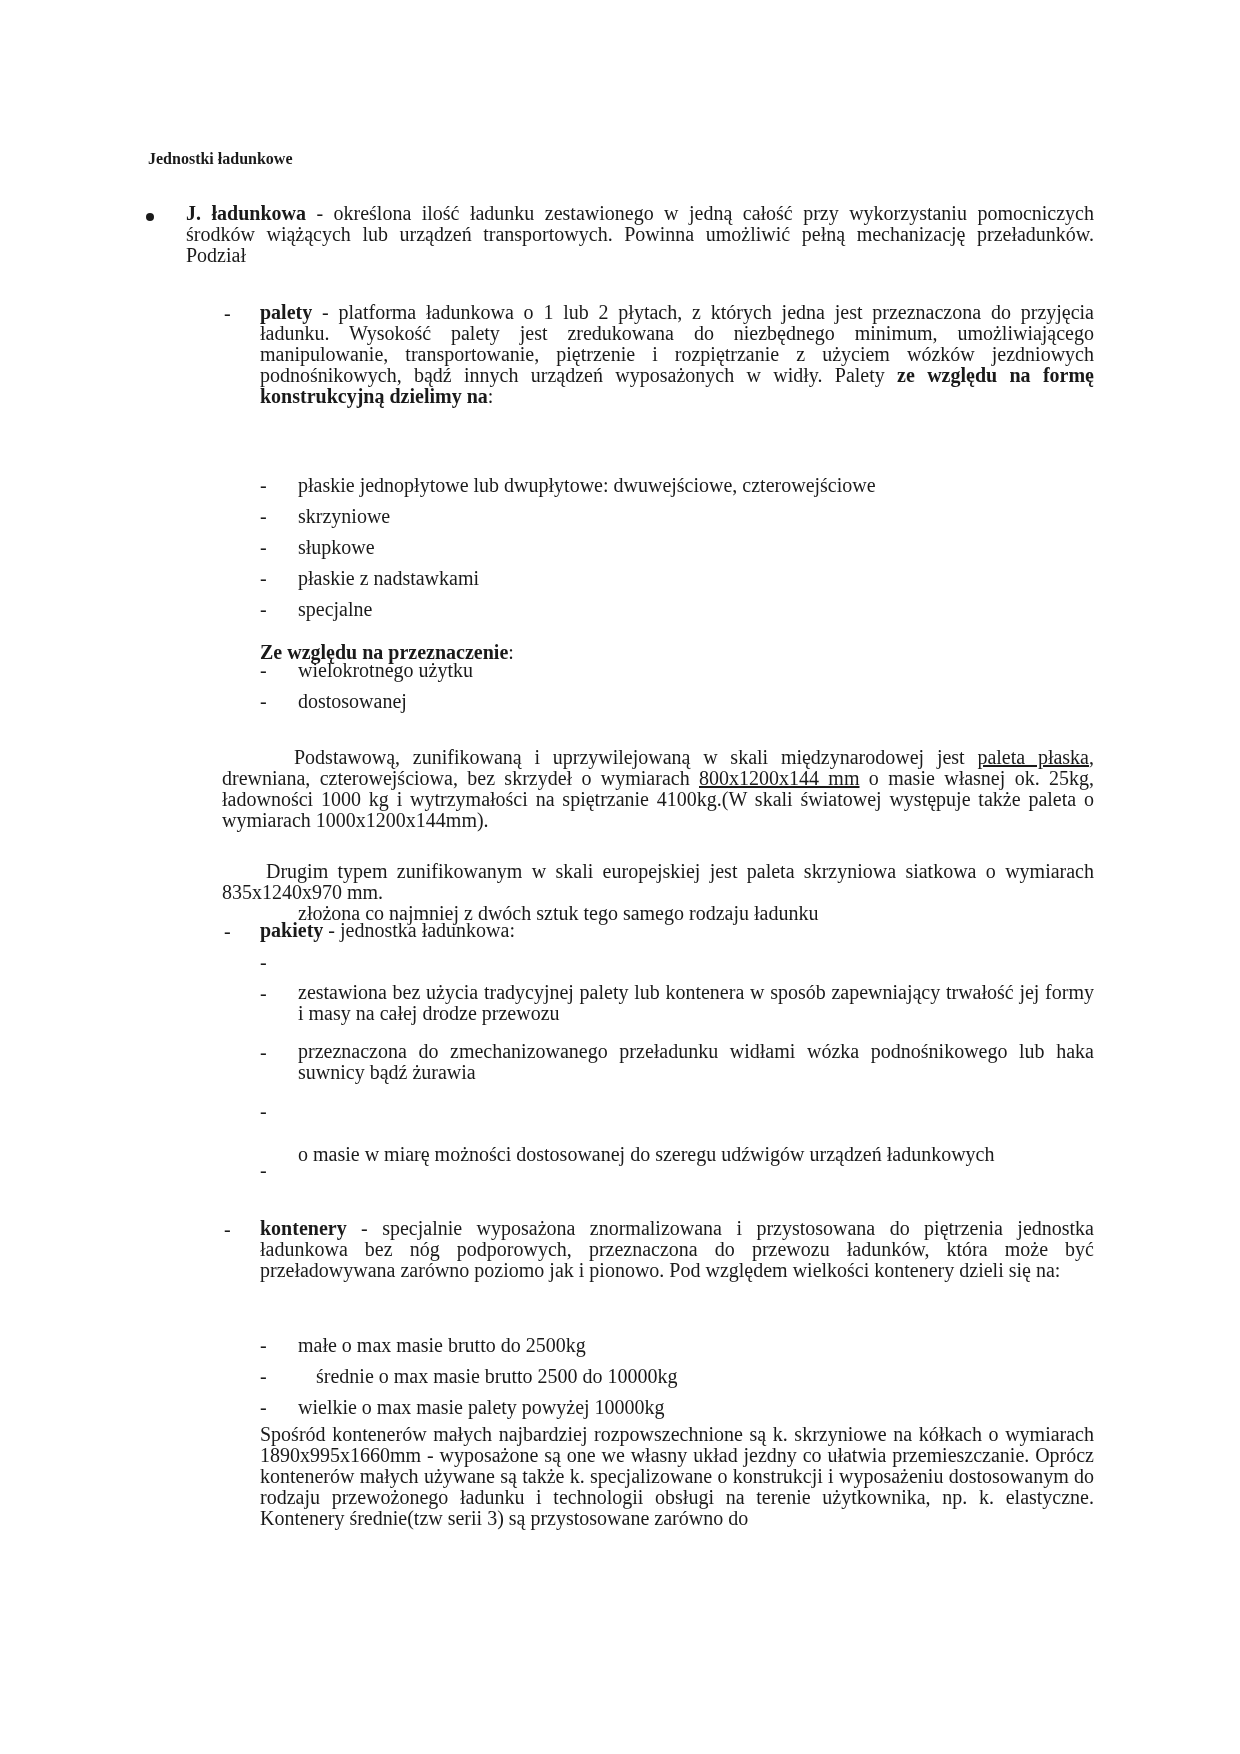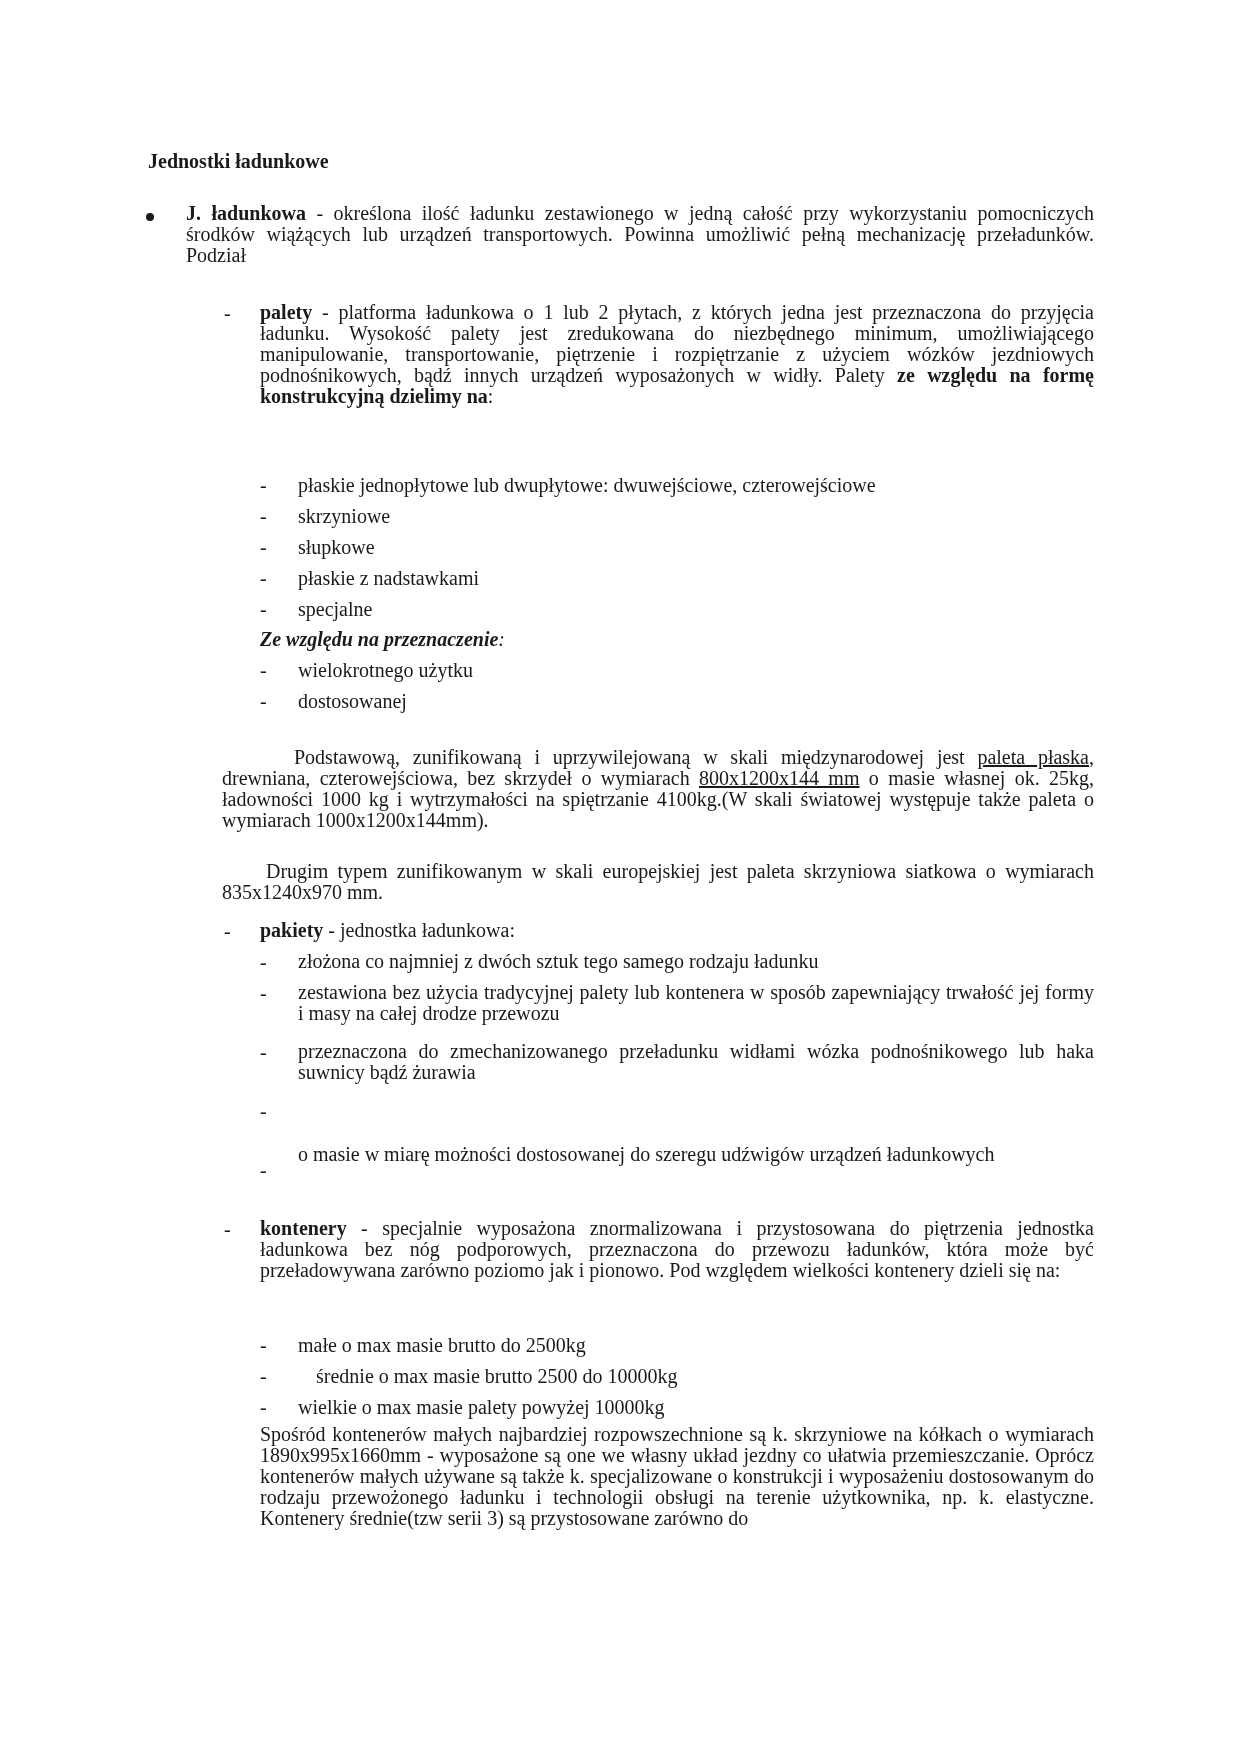--- a/index.html
+++ b/index.html
@@ -1,19 +1,19 @@
 <!DOCTYPE html>
 <html><head>
 <meta charset="utf-8">
 <style>
   html, body { margin:0; padding:0; background:#ffffff; }
   body { width:1240px; height:1754px; position:relative; overflow:hidden;
          font-family:"Liberation Serif", "DejaVu Serif", serif; color:#1a1a1a; font-size:20px; }
   .page { position:absolute; left:0; top:0; width:1240px; height:1754px; }
-  .title { position:absolute; left:148px; top:150px; font-weight:bold; font-size:20px; }
+  .title { position:absolute; left:148px; top:150px; font-weight:bold; font-size:16px; }
   .just { text-align:justify; text-align-last:left; }
   .ln { line-height:21px; }
   .bullet-dot { position:absolute; left:146px; top:213px; width:8px; height:8px; border-radius:50%; background:#1a1a1a; }
   .intro { position:absolute; left:186px; top:203px; width:908px; }
   .dash { position:absolute; width:20px; }
   .sec { position:absolute; }
   u { text-decoration:underline; }
   b { font-weight:bold; }
   .blk { position:absolute; }
 </style>
@@ -46,42 +46,42 @@
     <div style="position:absolute;left:0;top:93px;width:860px;">
         <span style="position:absolute;left:0">-</span>
         <span style="position:absolute;left:38px;white-space:nowrap">płaskie z nadstawkami</span>
       </div>
     <div style="position:absolute;left:0;top:124px;width:860px;">
         <span style="position:absolute;left:0">-</span>
         <span style="position:absolute;left:38px;white-space:nowrap">specjalne</span>
       </div>
   </div>
 
-  <div class="blk" style="left:260px;top:628px;white-space:nowrap;font-style:italic;"><b>Ze względu na przeznaczenie</b><span>:</span></div>
+  <div class="blk" style="left:260px;top:641px;white-space:nowrap;"><b>Ze względu na przeznaczenie</b><span>:</span></div>
 
   <div class="blk" style="left:260px;top:659px;">
     <div style="position:absolute;left:0;top:0;width:400px;">
         <span style="position:absolute;left:0">-</span>
         <span style="position:absolute;left:38px;white-space:nowrap">wielokrotnego użytku</span>
       </div>
     <div style="position:absolute;left:0;top:31px;width:400px;">
         <span style="position:absolute;left:0">-</span>
         <span style="position:absolute;left:38px;white-space:nowrap">dostosowanej</span>
       </div>
   </div>
 
   <div class="sec just ln" style="left:222px;top:747px;width:872px;text-indent:72px;"><span>Podstawową, zunifikowaną i uprzywilejowaną w skali międzynarodowej jest </span><u>paleta płaska</u><span>, drewniana, czterowejściowa, bez skrzydeł o wymiarach </span><u>800x1200x144 mm</u><span> o masie własnej ok. 25kg, ładowności 1000 kg i wytrzymałości na spiętrzanie 4100kg.(W skali światowej występuje także paleta o wymiarach 1000x1200x144mm).</span></div>
 
   <div class="sec just ln" style="left:222px;top:861px;width:872px;text-indent:44px;">Drugim typem zunifikowanym w skali europejskiej jest paleta skrzyniowa siatkowa o wymiarach 835x1240x970 mm.</div>
 
   <div class="dash" style="left:224px;top:920px;">-</div>
   <div class="sec ln" style="left:260px;top:920px;width:834px;"><b>pakiety</b><span> - jednostka ładunkowa:</span></div>
 
   <div class="dash" style="left:260px;top:951px;">-</div>
-  <div class="sec just ln" style="left:298px;top:951px;width:796px;">złożona co najmniej z dwóch sztuk tego samego rodzaju ładunku</div>
+  <div class="sec just ln" style="left:298px;top:903px;width:796px;">złożona co najmniej z dwóch sztuk tego samego rodzaju ładunku</div>
   <div class="dash" style="left:260px;top:982px;">-</div>
   <div class="sec just ln" style="left:298px;top:982px;width:796px;">zestawiona bez użycia tradycyjnej palety lub kontenera w sposób zapewniający trwałość jej formy i masy na całej drodze przewozu</div>
   <div class="dash" style="left:260px;top:1041px;">-</div>
   <div class="sec just ln" style="left:298px;top:1041px;width:796px;">przeznaczona do zmechanizowanego przeładunku widłami wózka podnośnikowego lub haka suwnicy bądź żurawia</div>
   <div class="dash" style="left:260px;top:1100px;">-</div>
   <div class="sec just ln" style="left:298px;top:1100px;width:796px;margin-top:44px;">o masie w miarę możności dostosowanej do szeregu udźwigów urządzeń ładunkowych</div>
   <div class="dash" style="left:260px;top:1159px;">-</div>
 
   <div class="dash" style="left:224px;top:1218px;">-</div>
   <div class="sec just ln" style="left:260px;top:1218px;width:834px;"><b>kontenery</b><span> -  specjalnie wyposażona znormalizowana i przystosowana do piętrzenia jednostka ładunkowa bez nóg podporowych, przeznaczona do przewozu ładunków, która może być przeładowywana zarówno poziomo jak i pionowo. Pod względem wielkości kontenery dzieli się na:</span></div>

